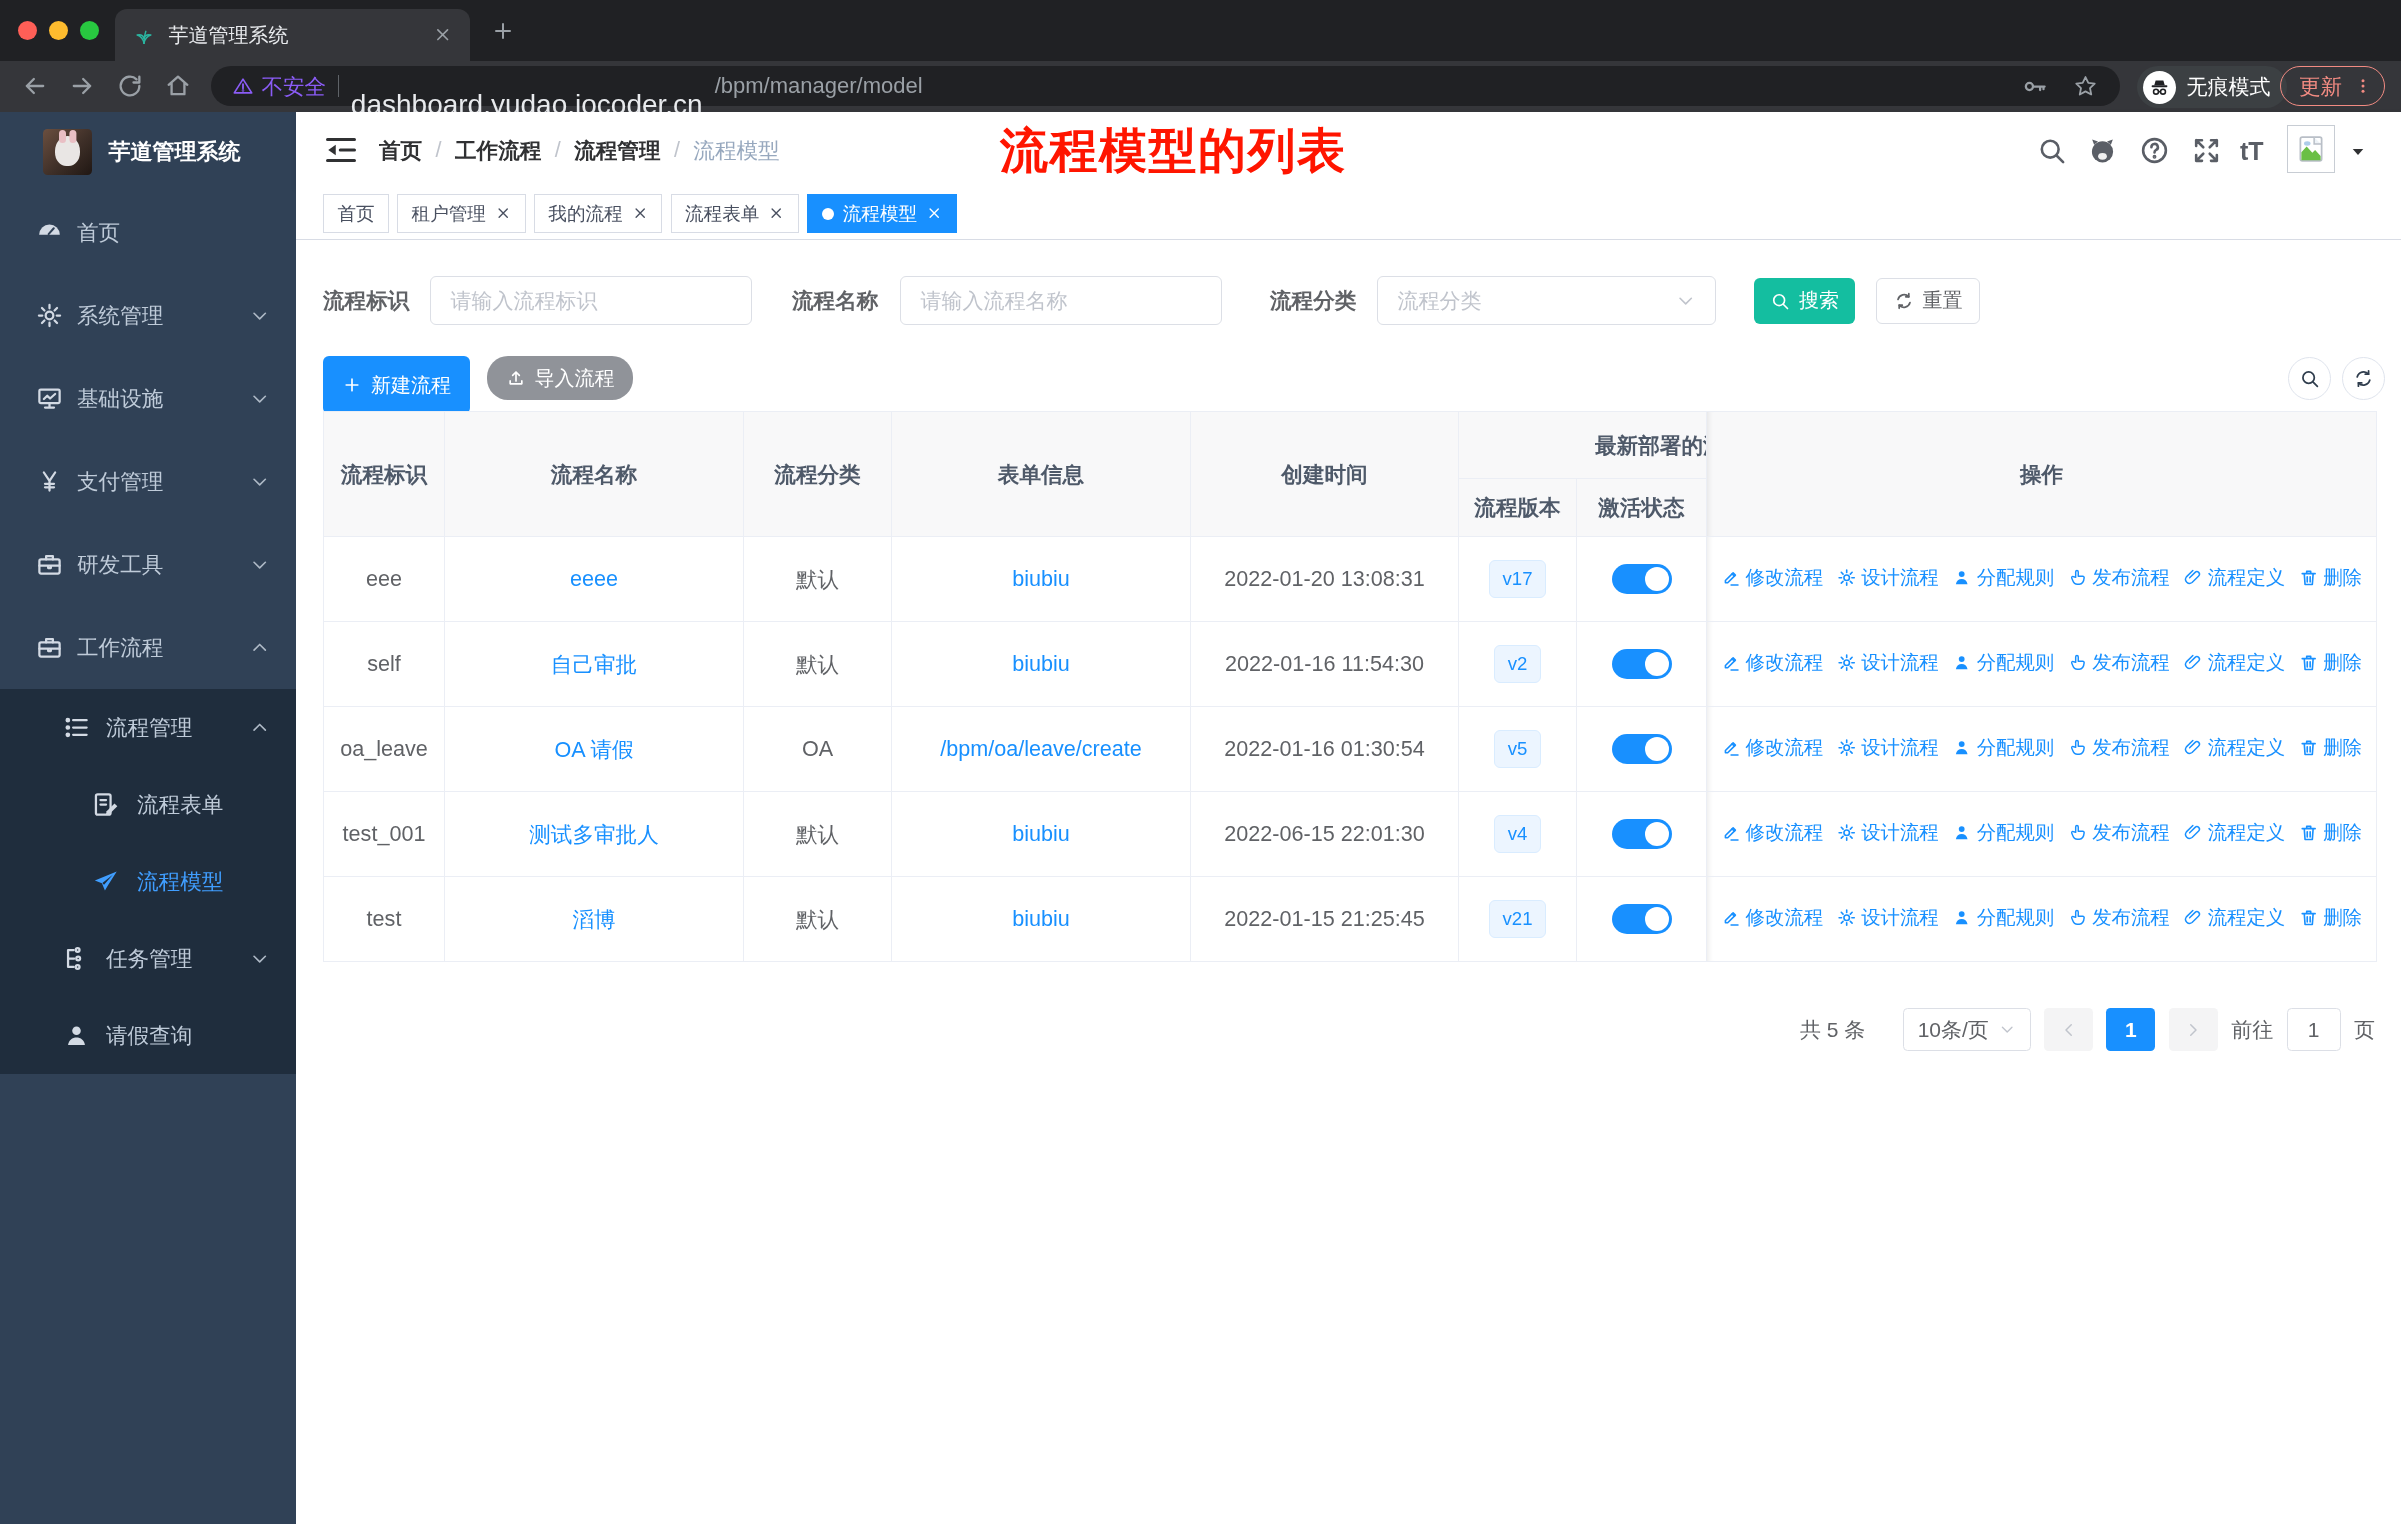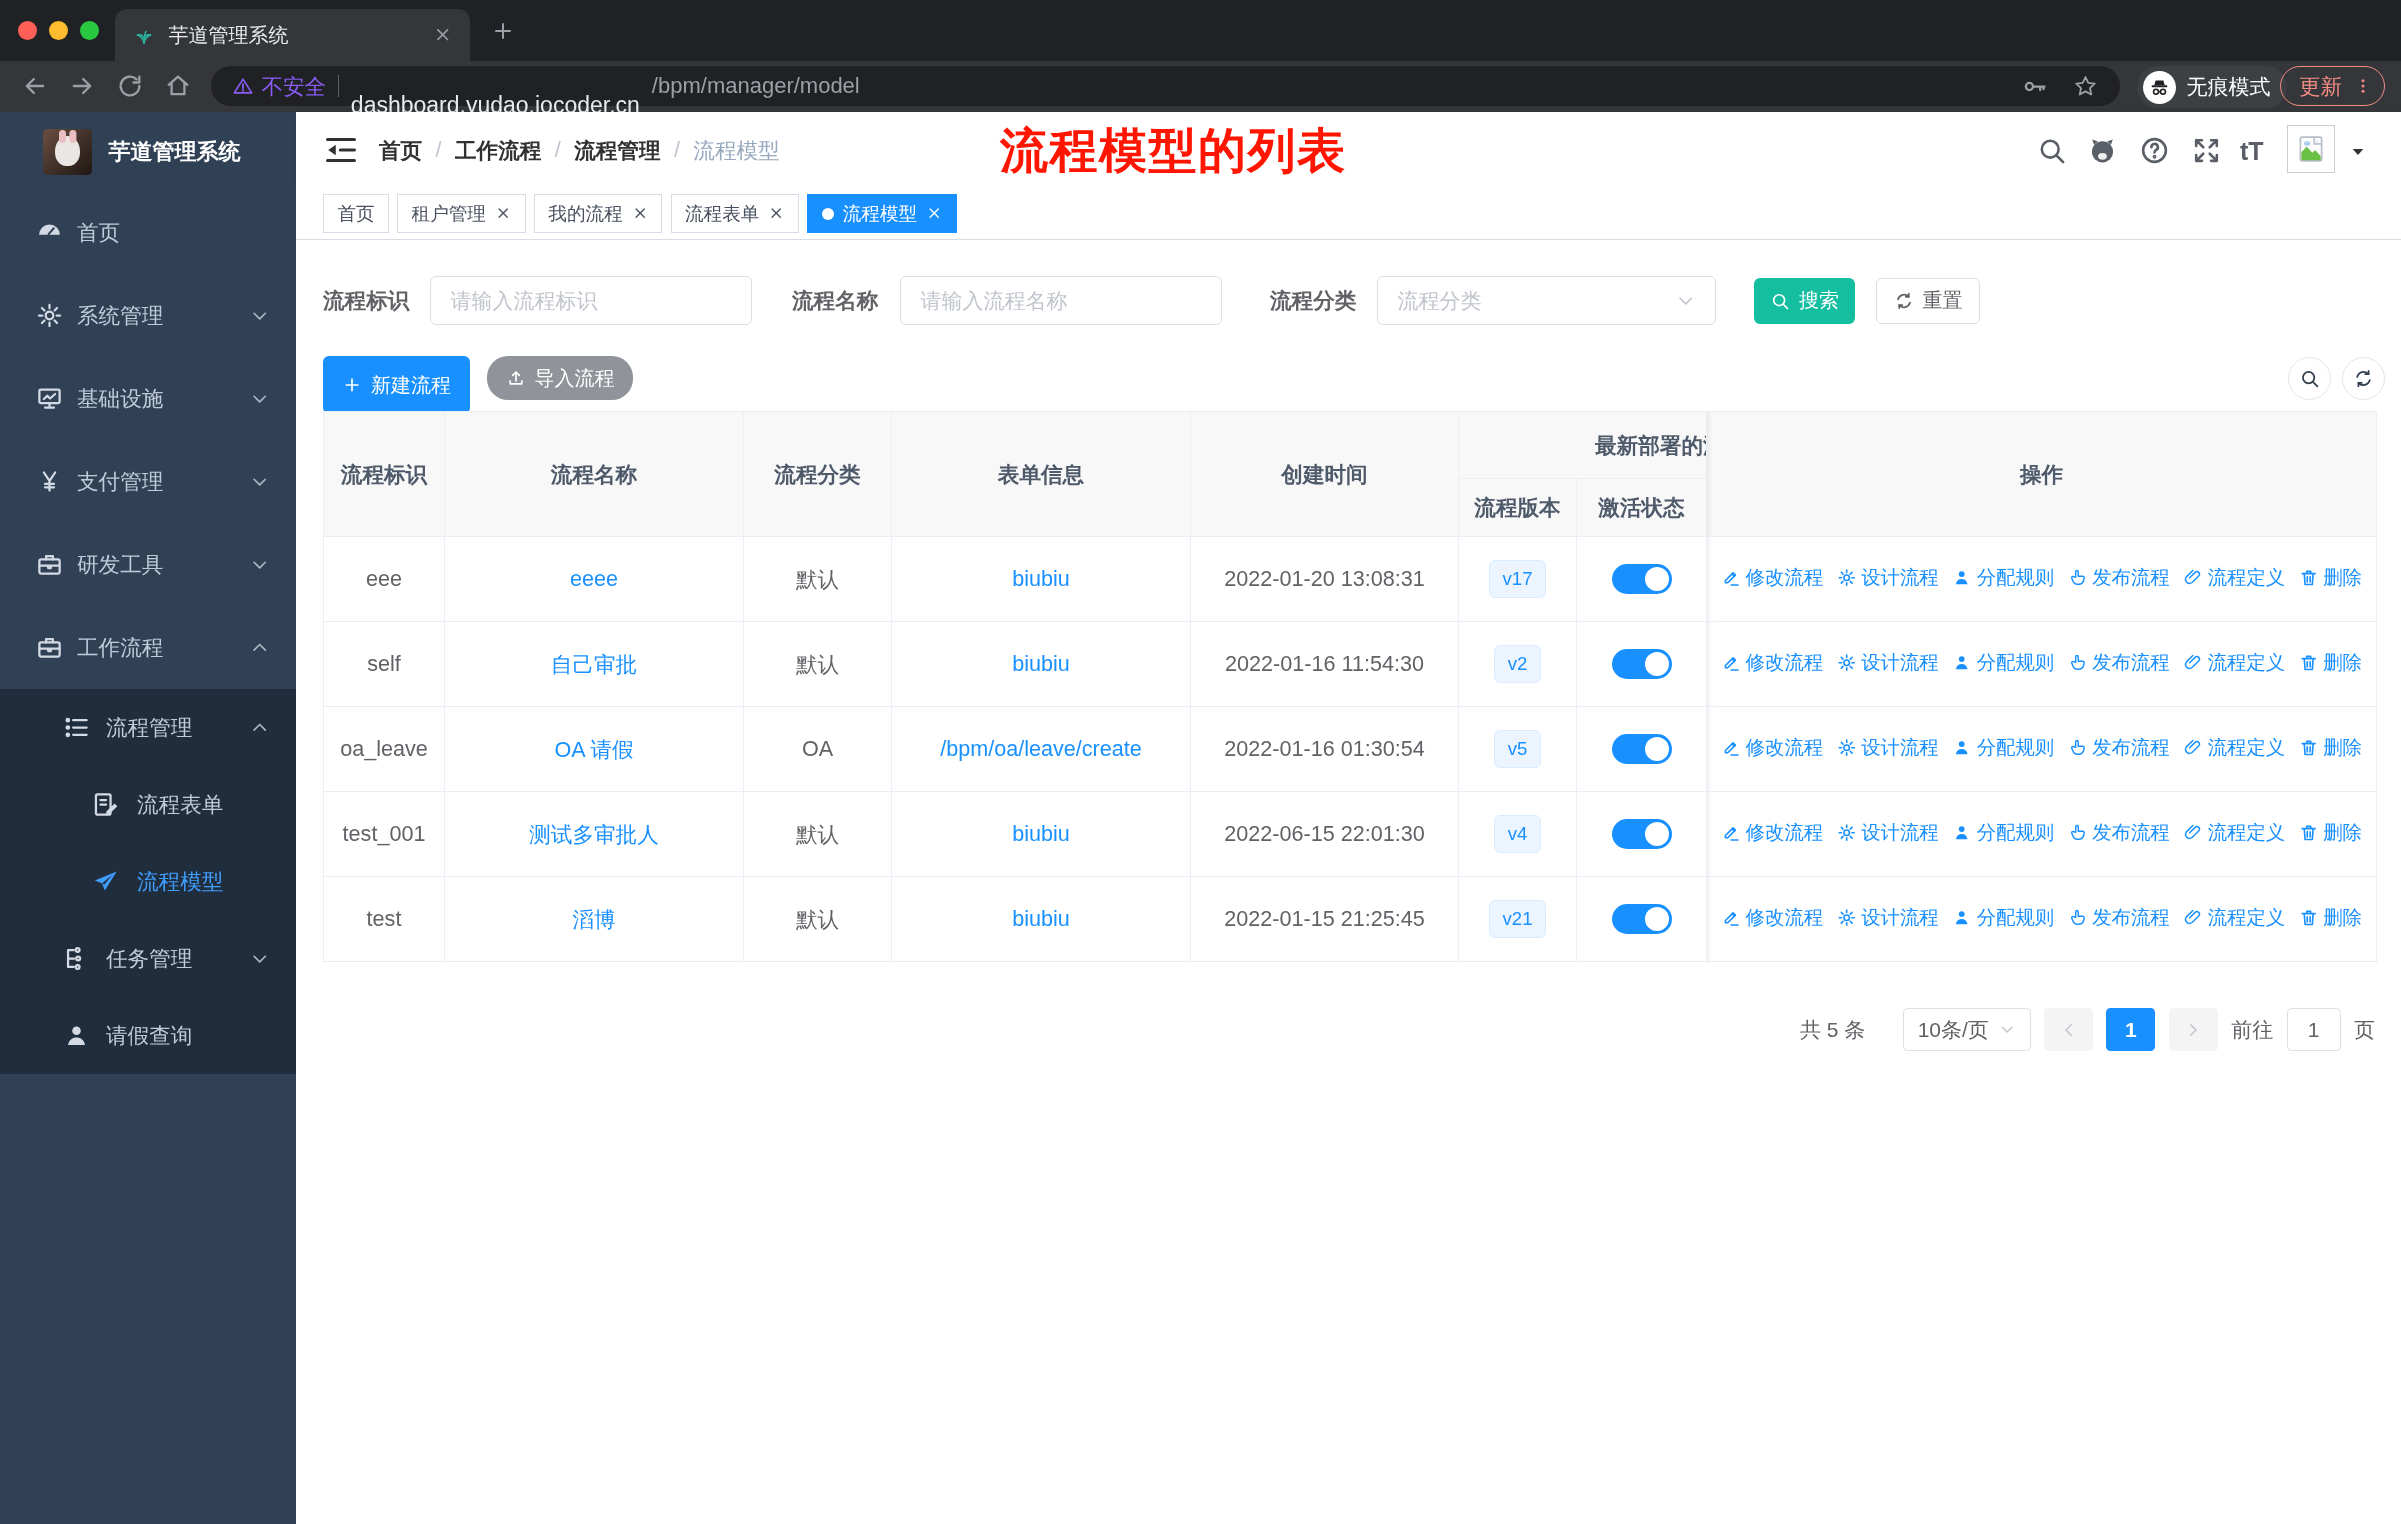--- a/index.html
+++ b/index.html
@@ -15,21 +15,21 @@
   #tab { position:absolute; left:115px; top:9px; width:355px; height:52px; background:#35363a;
     border-radius:12px 12px 0 0; display:flex; align-items:center; padding:0 18px; gap:13.4px; }
   #tab-title { color:#e8eaed; font-size:20px; flex:1; white-space:nowrap; overflow:hidden; }
   #urlbar { position:absolute; top:61px; left:0; right:0; height:51px; background:#35363a;
     display:flex; align-items:center; }
   .nav-ic { width:28px; height:28px; color:#9aa0a6; position:absolute; top:11px; }
   #omnibox { position:absolute; left:211px; top:5.2px; width:1909px; height:40px; background:#202124;
     border-radius:20px; display:flex; align-items:center; padding:0 21px; gap:12px; }
   #omnibox .sec { color:#8b5cf6; font-size:21.6px; display:flex; align-items:center; gap:7.4px; }
   #omnibox .sep { width:0.7px; height:22px; background:#5f6368; }
-  #url-domain { color:#e8eaed; font-size:23px;margin-top:38px; }
+  #url-domain { color:#e8eaed; font-size:28px;margin-top:38px; }
   #url-path { color:#9aa0a6; font-size:22px; }
   #omnibox .spacer { flex:1; }
   #incog { position:absolute; left:2137px; top:5.2px; height:42px; padding:0 16.4px 0 6px; background:#3c4043;
     border-radius:21px; display:flex; align-items:center; gap:10.4px; }
   #incog .badge { width:33px; height:33px; background:#fff; border-radius:50%; color:#202124; padding:6px; }
   #incog span.txt { color:#fff; font-size:21px; }
   #update { position:absolute; left:2280px; top:5.2px; height:40px; padding:0 12px 0 18px; border:1.5px solid #f28b82;
     border-radius:21px; display:flex; align-items:center; gap:12px; color:#f28b82; font-size:21.6px; }
 
   

